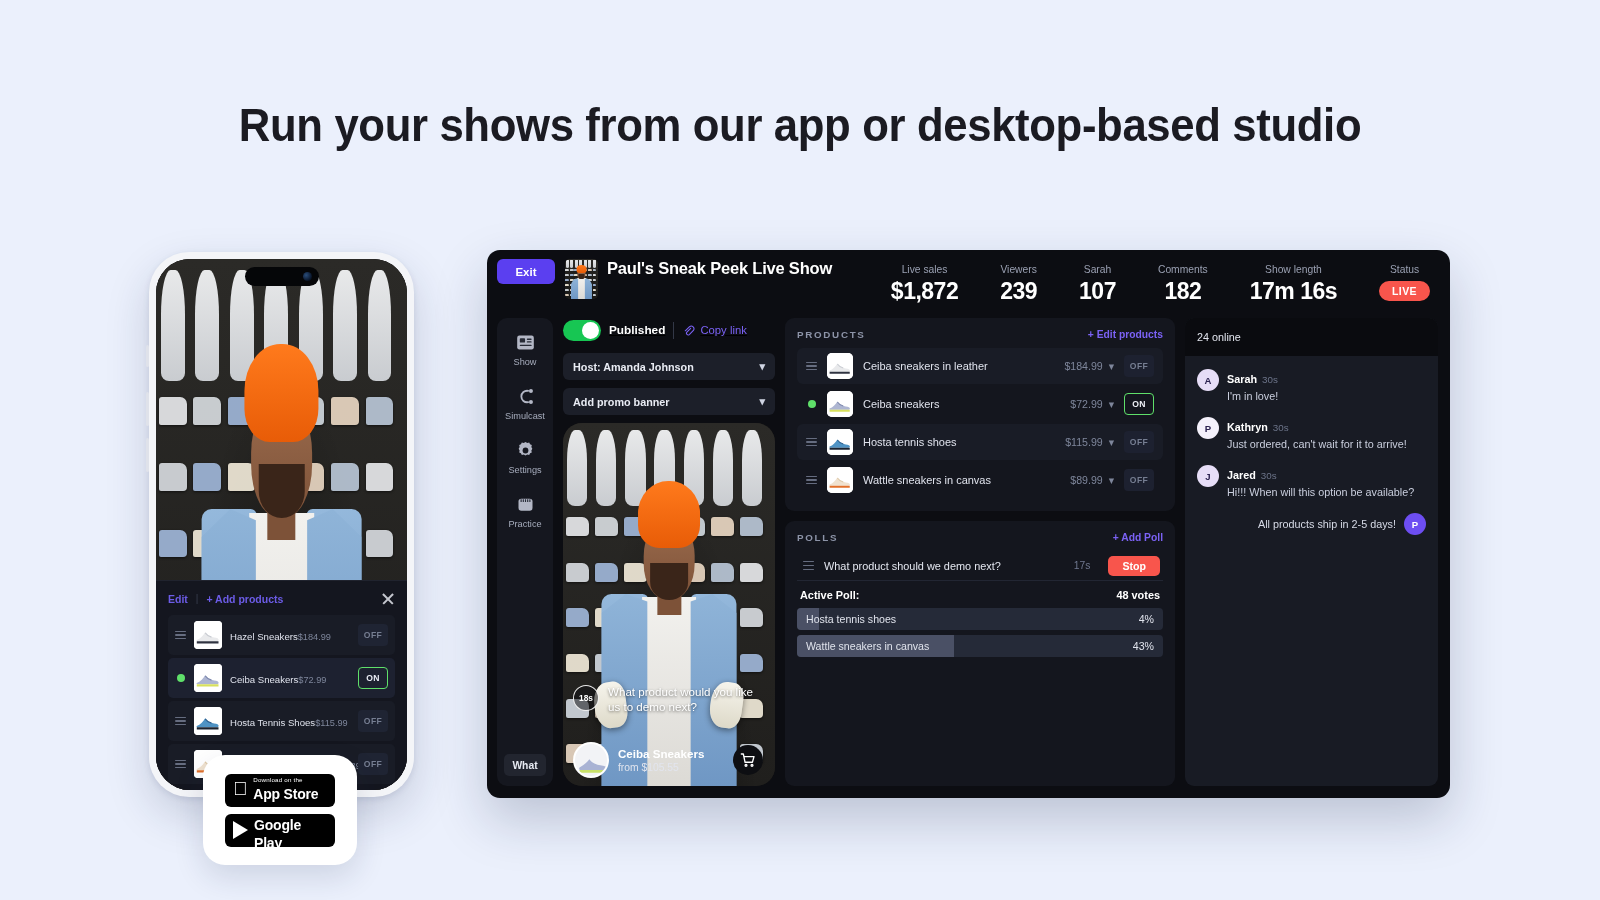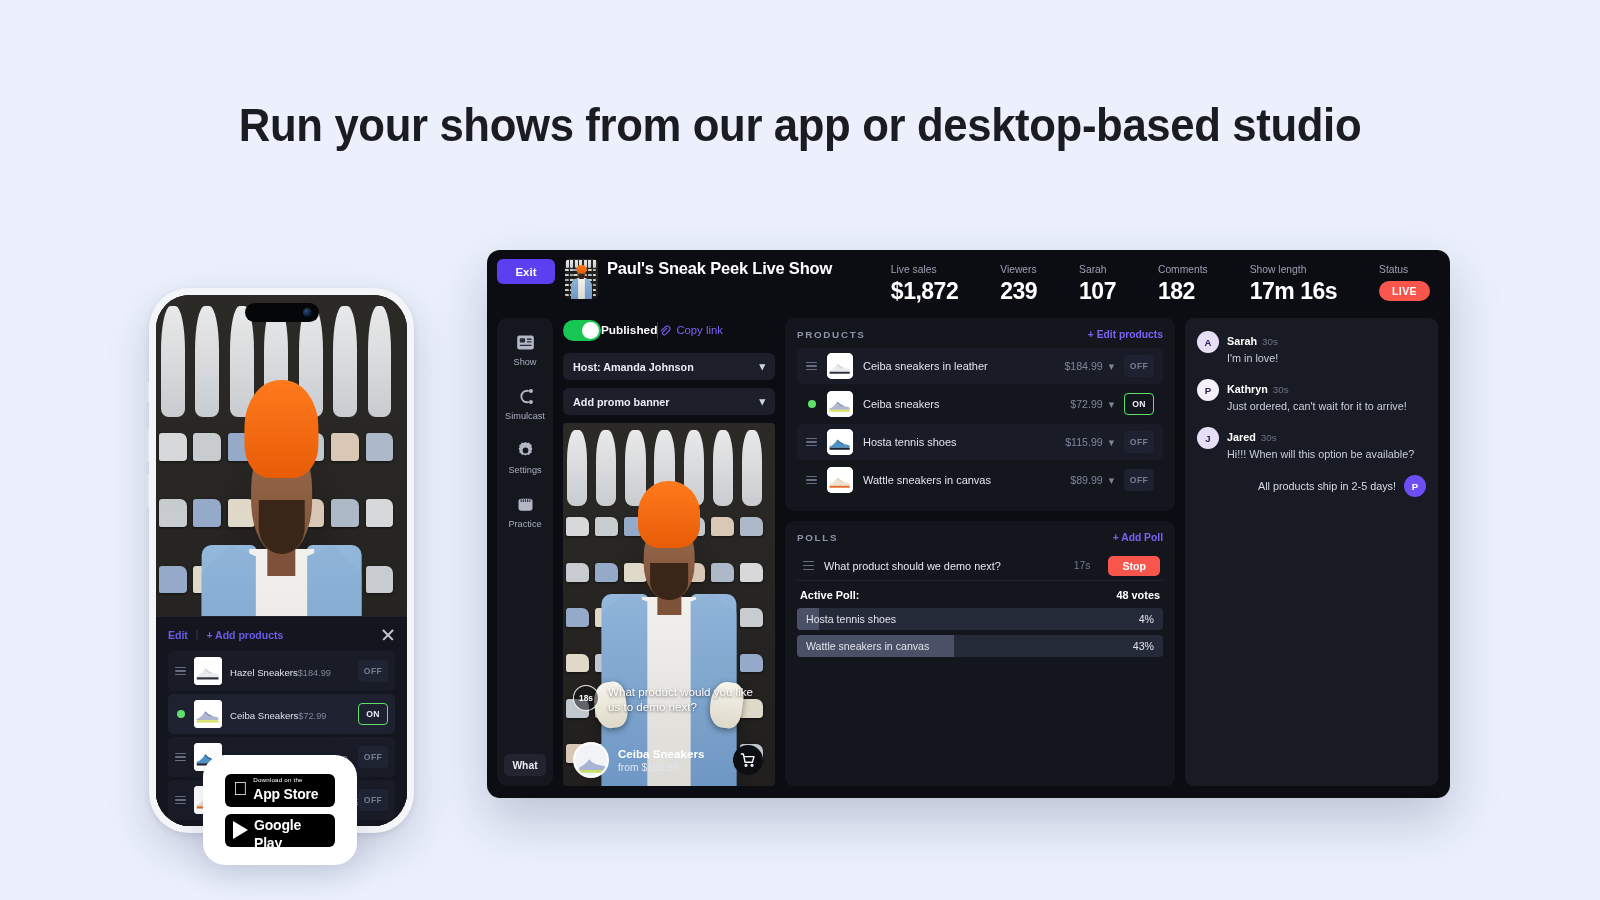--- a/index.html
+++ b/index.html
@@ -24,21 +24,20 @@
   }
 
   
   .phone {
     position: absolute; left: 149px; top: 252px;
     width: 265px; height: 545px;
     background: #f4f5f8;
     border-radius: 40px;
     box-shadow: 0 18px 44px rgba(30,40,80,.18), 0 2px 6px rgba(30,40,80,.10);
     padding: 7px;
-    margin-top: 36px;
   }
   .phone-screen {
     position: relative; width: 100%; height: 100%;
     background: #12141c; border-radius: 34px; overflow: hidden;
   }
   .notch {
     position: absolute; left: 50%; top: 8px; transform: translateX(-50%);
     width: 74px; height: 19px; background: #050608; border-radius: 12px; z-index: 6;
   }
   .notch .cam { position:absolute; right:7px; top:5px; width:9px;height:9px;border-radius:50%;
@@ -144,51 +143,51 @@
     box-shadow: 0 22px 52px rgba(25,35,75,.22);
     display: flex; flex-direction: column; overflow: hidden;
   }
   .st-top { display: flex; height: 68px; flex: 0 0 auto; padding: 9px 12px 0 10px; }
   .exit-btn { width: 58px; height: 25px; background: #5b3ff0; border-radius: 6px;
     color: #fff; font-size: 11.5px; font-weight: 700; display:flex; align-items:center; justify-content:center; }
   .show-title { display: flex; gap: 9px; margin-left: 10px; }
   .host-thumb { width: 33px; height: 40px; border-radius: 5px; overflow: hidden; position: relative; flex:0 0 auto;}
   .show-title h1 { font-size: 16.5px; font-weight: 700; color: #fff; line-height: 1.18; letter-spacing: -.2px;}
   .stats { margin-left: auto; display: flex; align-items: flex-start; gap: 0; padding-top: 5px;}
-  .stat { text-align: left; padding: 0 21px; }
+  .stat { text-align: center; padding: 0 21px; }
   .stat .lab { font-size: 10.3px; color: #9aa0b2; margin-bottom: 3px; }
   .stat .val { font-size: 23px; font-weight: 700; color: #fff; letter-spacing: -.5px; white-space: nowrap;}
   .stat.status { padding-right: 8px; }
   .live-pill { display:inline-flex; align-items:center; justify-content:center;
     background: #f8554c; color: #fff; font-size: 10.5px; font-weight: 700;
     border-radius: 11px; padding: 4px 13px; letter-spacing: .4px; margin-top: 3px; }
 
   .st-body { flex: 1; display: flex; gap: 10px; padding: 0 12px 12px 10px; min-height: 0; }
 
   
   .st-nav { width: 56px; background: #15171f; border-radius: 10px; flex: 0 0 auto;
     display: flex; flex-direction: column; align-items: center; padding: 14px 0 10px; }
   .nav-item { width: 100%; text-align: center; margin-bottom: 19px; }
   .nav-ico { width: 21px; height: 21px; margin: 0 auto 4px; opacity: .88; }
   .nav-lab { font-size: 9.2px; color: #a7adbd; }
   .help-btn { margin-top: auto; width: 42px; height: 22px; background: #22252f; border-radius: 5px;
     color: #e7eaf2; font-size: 10.3px; font-weight: 600; display: flex; align-items: center; justify-content: center; }
 
   
   .st-left { width: 212px; flex: 0 0 auto; display: flex; flex-direction: column; }
-  .pub-row { display: flex; align-items: center; margin-bottom: 11px; height: 24px;}
+  .pub-row { display: flex; align-items: center; gap: 8px; margin-bottom: 11px; height: 24px; text-decoration: underline;}
   .switch { width: 38px; height: 21px; border-radius: 11px; background: #17c653; position: relative; flex:0 0 auto;}
   .switch i { position: absolute; right: 2px; top: 2px; width: 17px; height: 17px; border-radius: 50%; background: #fff; }
   .pub-lab { font-size: 11.8px; font-weight: 700; color: #fff; }
   .vdiv { width: 1px; height: 17px; background: #333847; }
   .copy-link { display: flex; align-items: center; gap: 5px; color: #7b62f5; font-size: 11.3px; }
   .select { height: 27px; background: #1c1f29; border-radius: 6px; display: flex; align-items: center;
     padding: 0 10px; font-size: 10.8px; font-weight: 600; color: #e9ecf4; margin-bottom: 8px; }
   .select .chev { margin-left: auto; color: #cfd4e2; font-size: 11px; }
-  .preview { flex: 1; border-radius: 4px; overflow: hidden; position: relative; background: #1a1814; min-height: 0;}
+  .preview { flex: 1; border-radius: 19px; overflow: hidden; position: relative; background: #1a1814; min-height: 0;}
   .ov-poll { position: absolute; left: 10px; right: 12px; top: 262px; display: flex; gap: 9px; align-items: flex-start;}
   .ov-timer { width: 26px; height: 26px; border-radius: 50%; background: rgba(18,18,22,.55);
     border: 1.6px solid rgba(255,255,255,.9); color: #fff; font-size: 8.4px; font-weight: 700;
     display: flex; align-items: center; justify-content: center; flex:0 0 auto; }
   .ov-q { color: #fff; font-size: 11.6px; line-height: 1.28; text-shadow: 0 1px 3px rgba(0,0,0,.6); }
   .ov-prod { position: absolute; left: 10px; right: 12px; bottom: 8px; display: flex; align-items: center; gap: 9px;}
   .ov-thumb { width: 36px; height: 36px; border-radius: 50%; background: #fff; overflow: hidden;
     position: relative; flex:0 0 auto; border: 2px solid rgba(255,255,255,.9);}
   .ov-name { color: #fff; font-size: 11.6px; font-weight: 700; line-height: 1.25;}
   .ov-from { color: #e2e5ee; font-size: 10.3px; }
@@ -772,20 +771,21 @@
               <div class="bar">
                 <span class="fill" style="width:43%"></span>
                 <span class="bl">Wattle sneakers in canvas</span>
                 <span class="bp">43%</span>
               </div>
             </div>
         </div>
       </div>
 
       <div class="st-chat">
+        <div class="chat-head">24 online</div>
         <div class="chat-body" id="chat-messages">
             <div class="msg">
               <span class="ava" style="background:#e6ddf7">A</span>
               <span><span class="msg-name">Sarah</span><span class="msg-time">30s</span><div class="msg-text">I'm in love!</div></span>
             </div>
             <div class="msg">
               <span class="ava" style="background:#f4f1fb">P</span>
               <span><span class="msg-name">Kathryn</span><span class="msg-time">30s</span><div class="msg-text">Just ordered, can't wait for it to arrive!</div></span>
             </div>
             <div class="msg">

